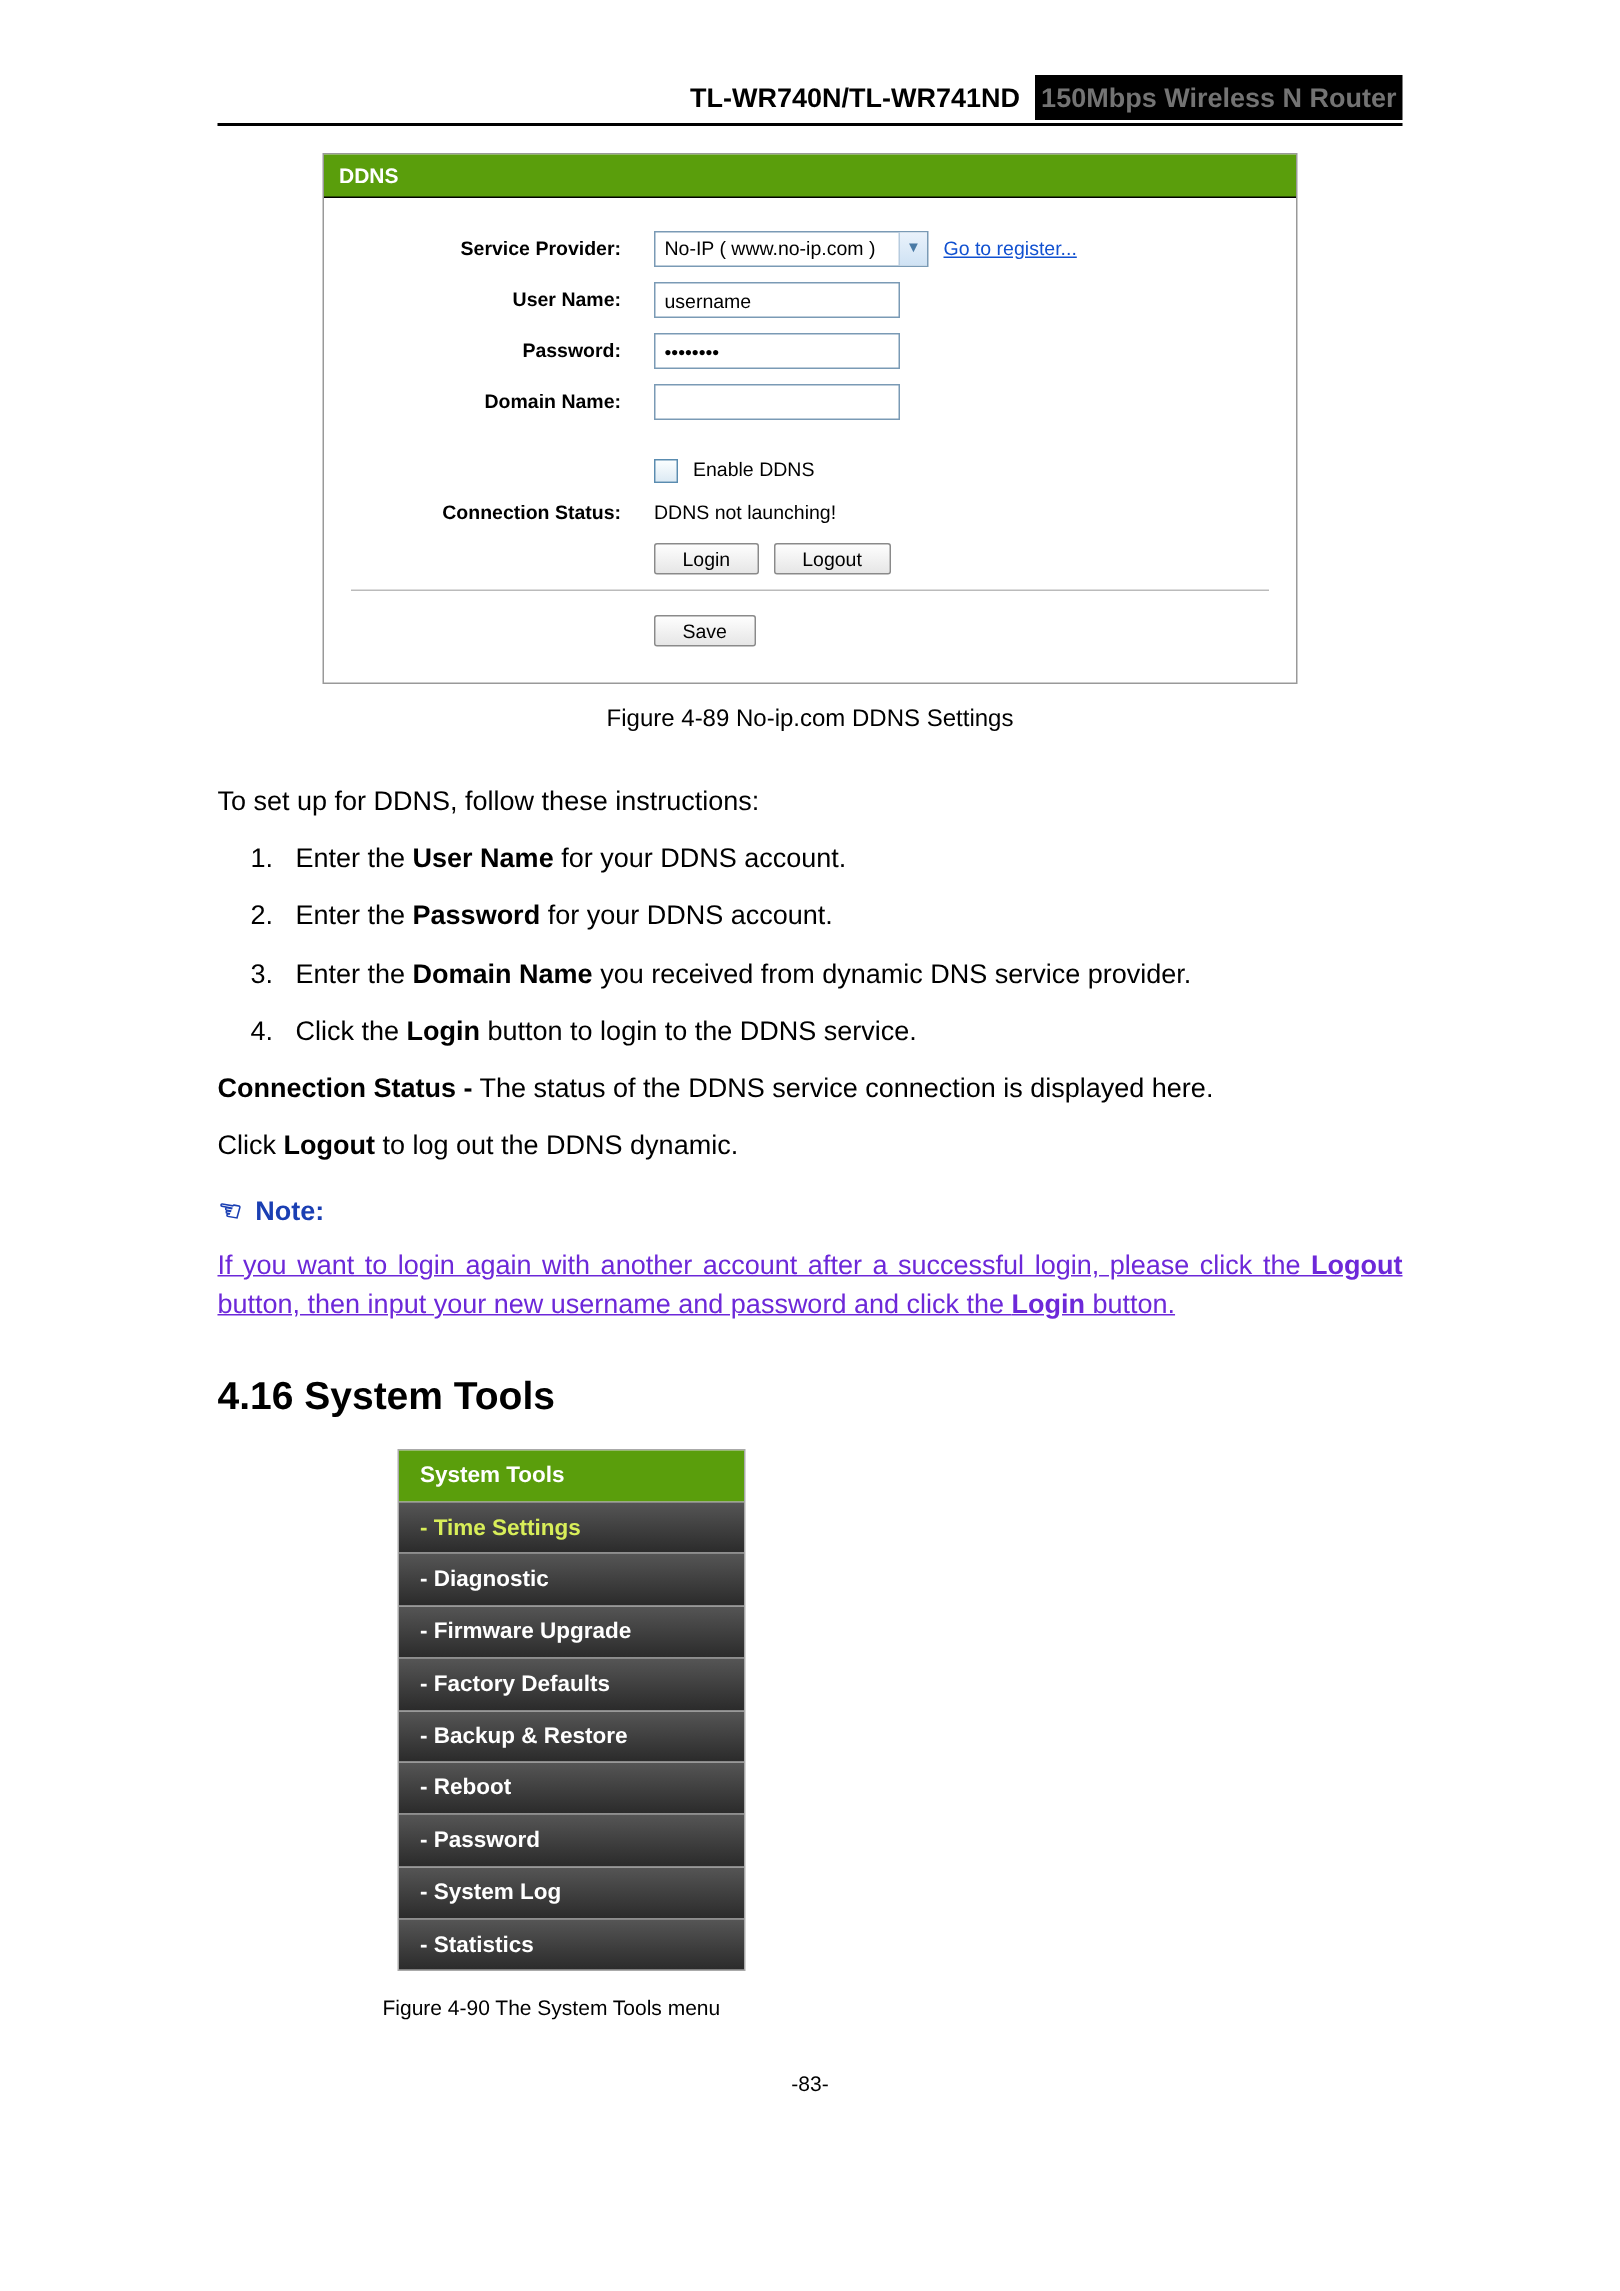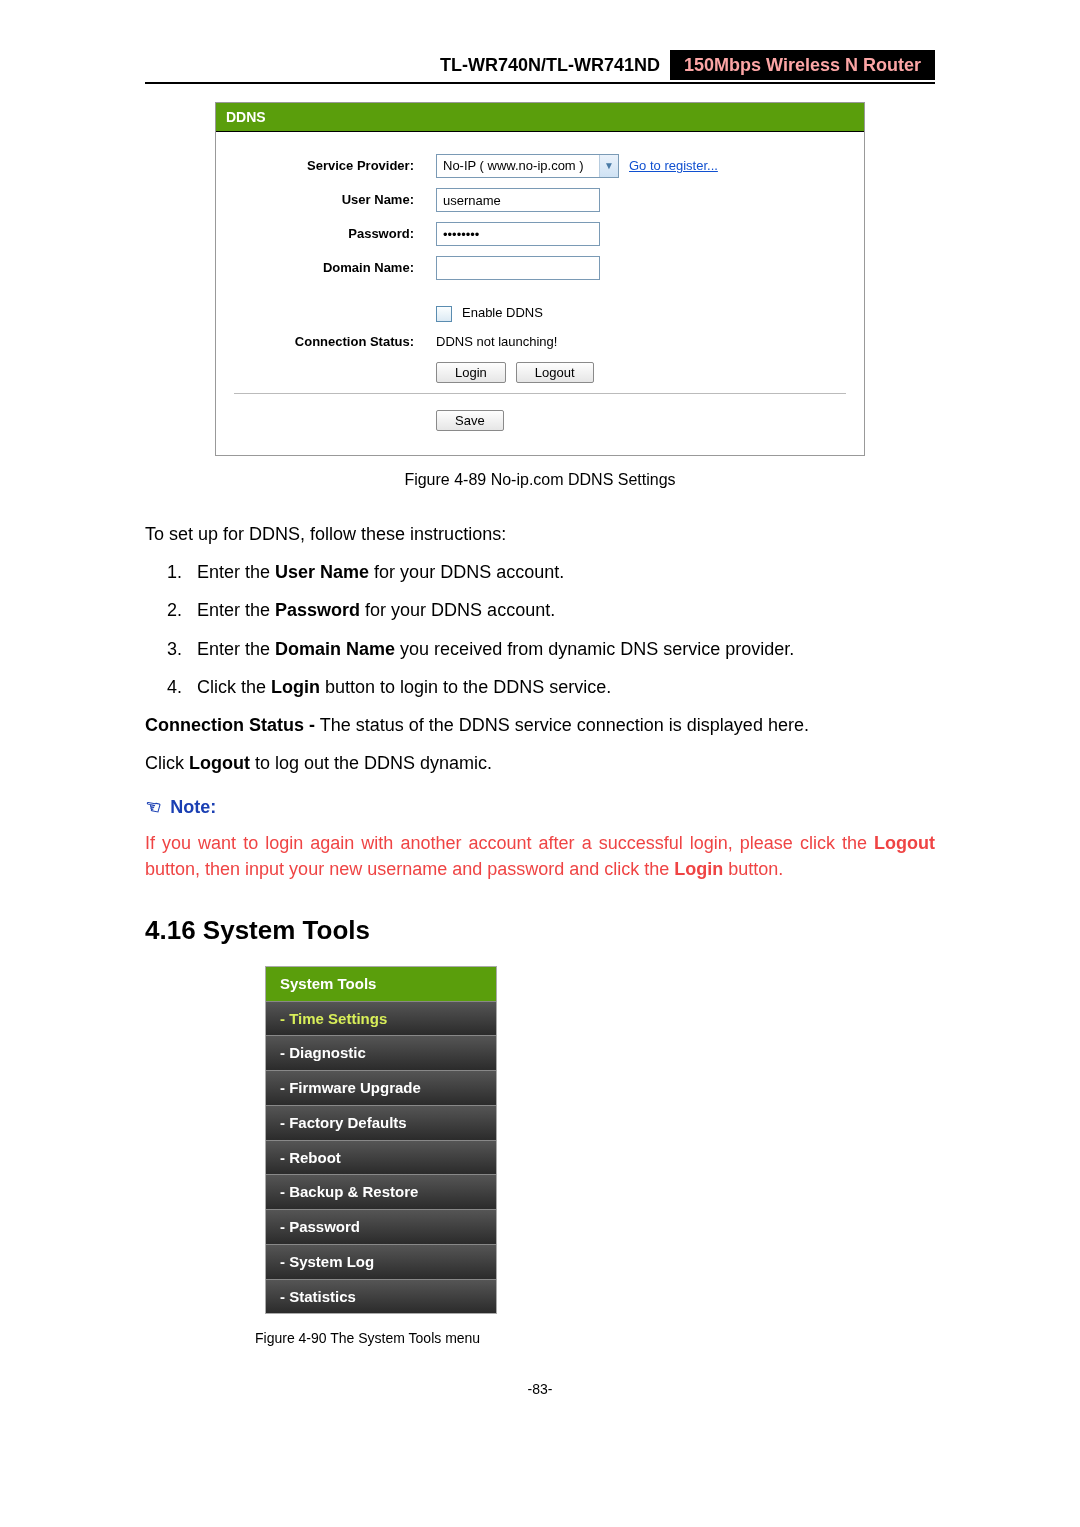--- a/index.html
+++ b/index.html
@@ -22,23 +22,23 @@
     justify-content: flex-end;
     border-bottom: 2px solid #000;
     padding-bottom: 2px;
   }
   .topbar-model {
     font-weight: bold;
     padding: 2px 10px;
   }
   .topbar-router {
     font-weight: bold;
-    color: #fca5a5;
+    color: #737373;
     background: #000;
-    padding: 2px 14px;
+    padding: 2px 4px;
   }
 
   
   .panel {
     border: 1px solid #999;
     margin: 18px 70px 8px 70px;
     font-size: 14px;
     color: #000;
   }
   .panel-header {
@@ -147,23 +147,24 @@
     color: #1a3fb3;
     font-weight: bold;
     margin-top: 18px;
   }
   .note-icon {
     display: inline-block;
     transform: scaleX(-1) rotate(-10deg);
     margin-right: 4px;
   }
   .note-body {
-    color: #ef4444;
+    color: #6d28d9;
     margin: 10px 0 24px 0;
     text-align: justify;
+    text-decoration: underline;
   }
 
   h2.section-title {
     font-size: 26px;
     margin: 30px 0 14px 0;
   }
 
   
   .sysmenu {
     width: 230px;
@@ -301,22 +302,22 @@
   </div>
 
   <h2 class="section-title">4.16  System Tools</h2>
 
   <div class="sysmenu">
     <div class="sysmenu-head">System Tools</div>
     <div class="sysmenu-item active">- Time Settings</div>
     <div class="sysmenu-item">- Diagnostic</div>
     <div class="sysmenu-item">- Firmware Upgrade</div>
     <div class="sysmenu-item">- Factory Defaults</div>
+    <div class="sysmenu-item">- Backup &amp; Restore</div>
     <div class="sysmenu-item">- Reboot</div>
-    <div class="sysmenu-item">- Backup &amp; Restore</div>
     <div class="sysmenu-item">- Password</div>
     <div class="sysmenu-item">- System Log</div>
     <div class="sysmenu-item">- Statistics</div>
   </div>
 
   <div class="fig-caption2">Figure 4-90    The System Tools menu</div>
 
   <div class="pagenum">-83-</div>
 </div>
 

